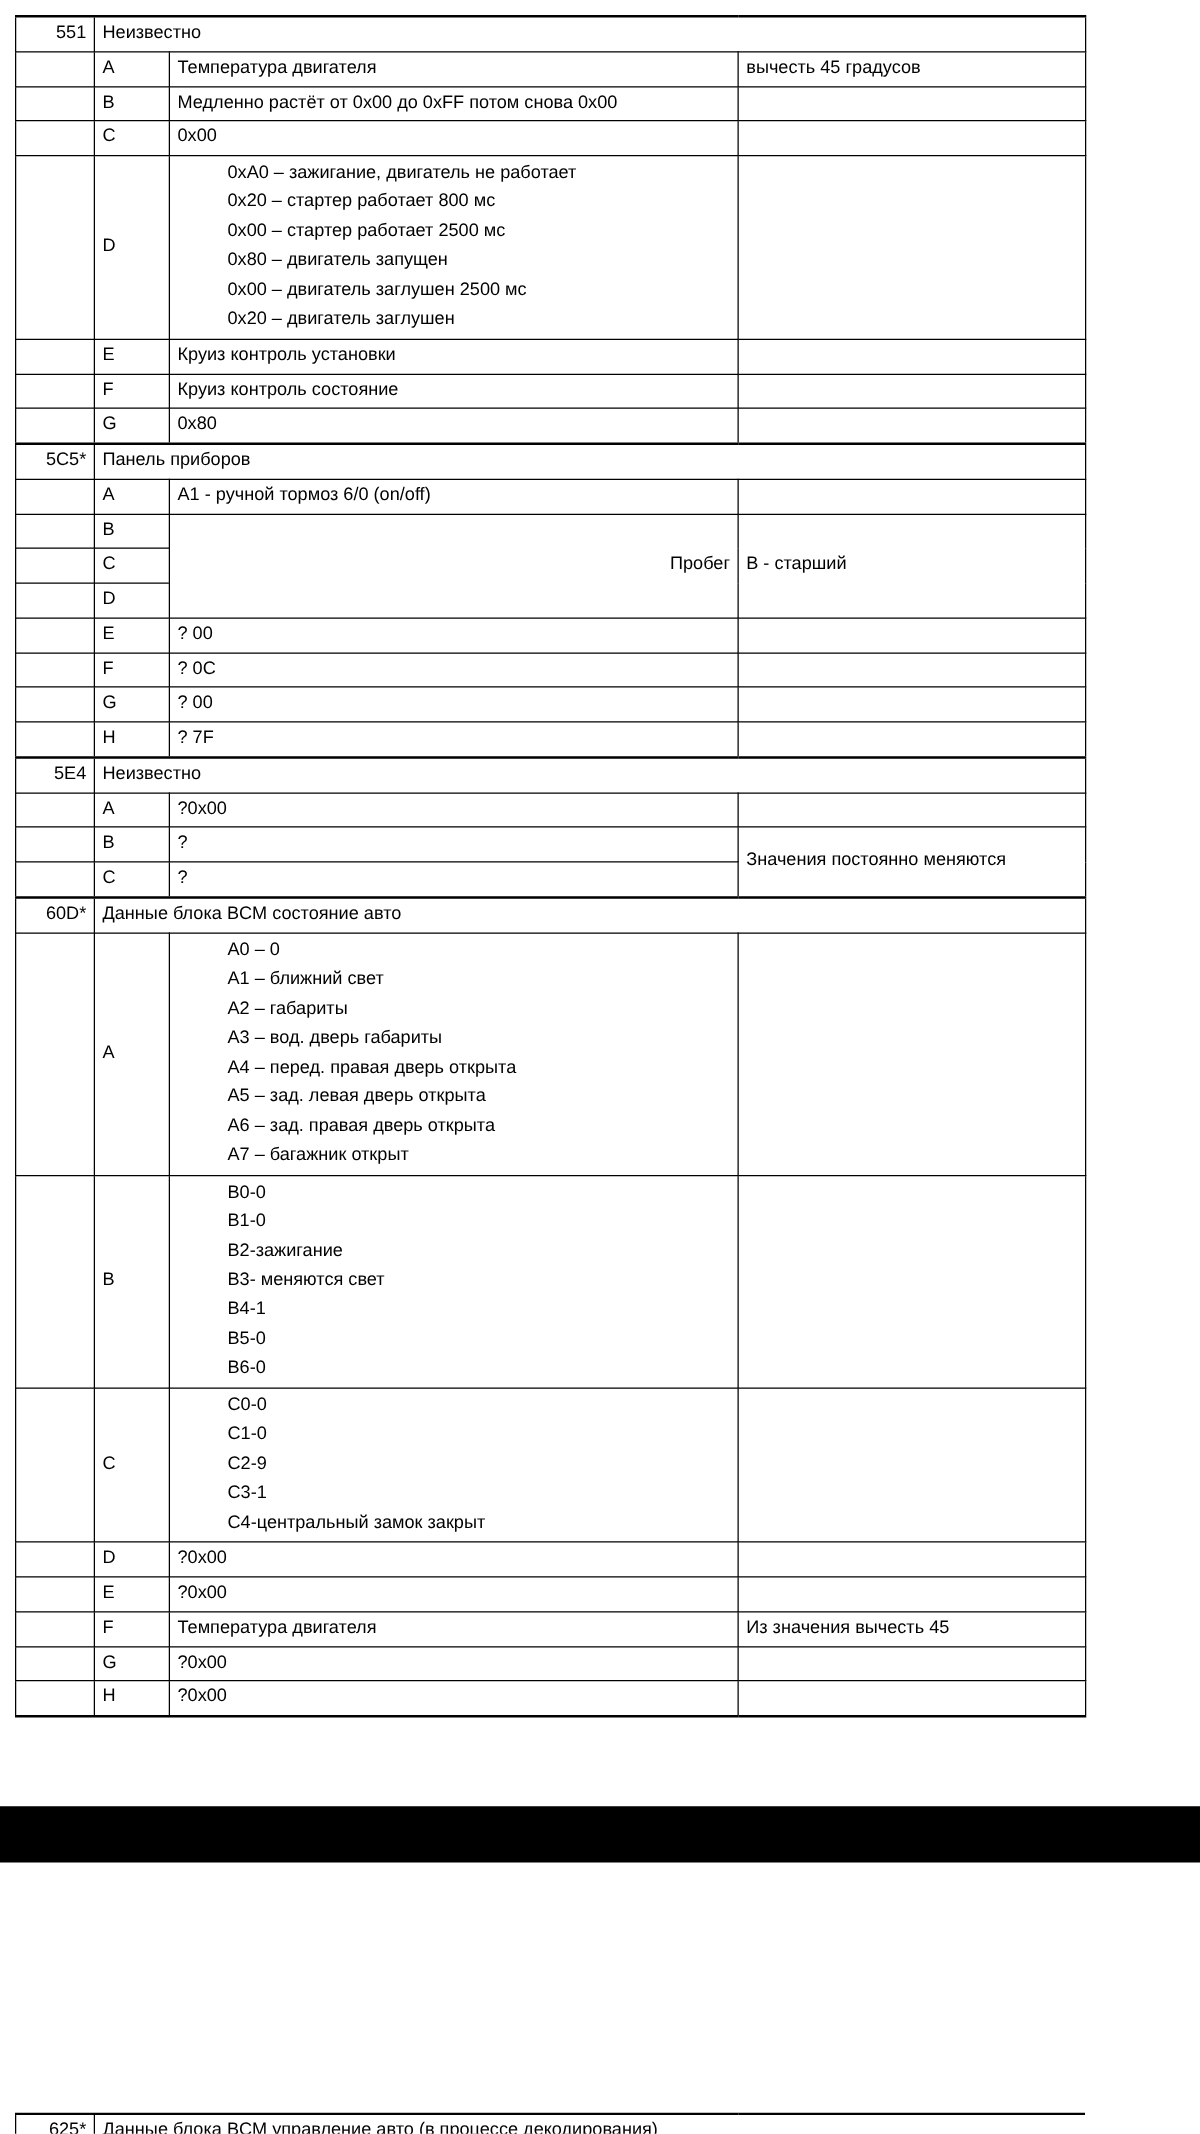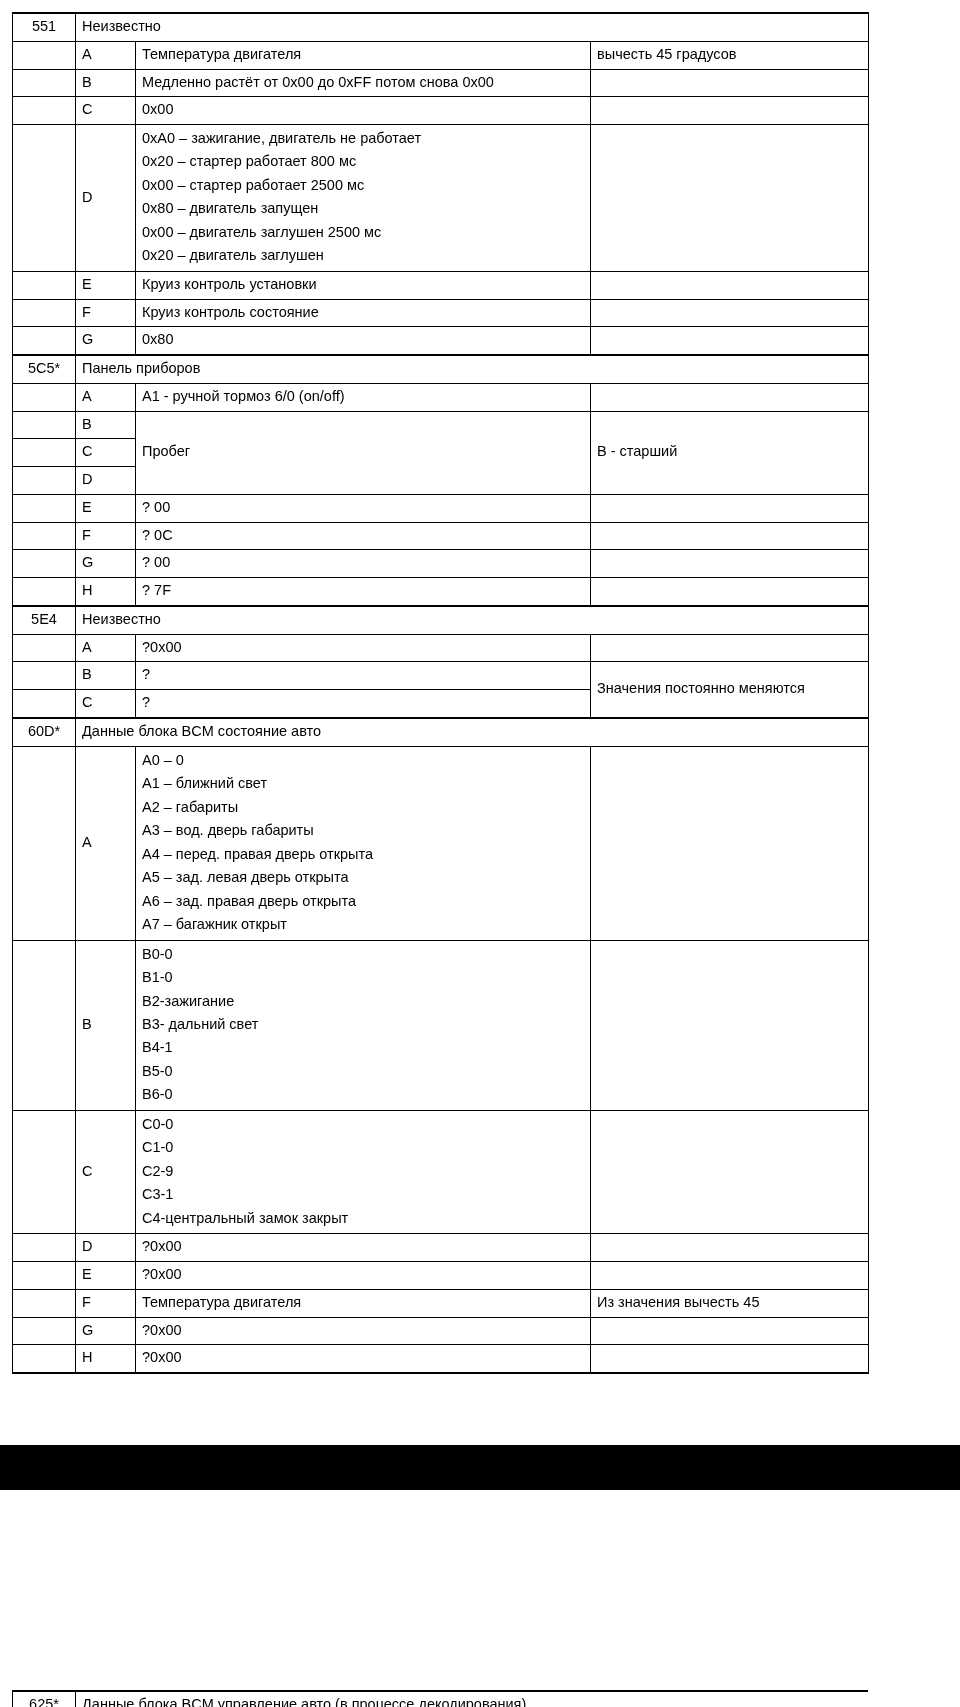--- a/index.html
+++ b/index.html
@@ -42,28 +42,29 @@
   
   col.c-id    { width: 63px; }
   col.c-byte  { width: 60px; }
   col.c-desc  { width: 455px; }
   col.c-note  { width: 278px; }
 
   
   tr.group-top > td { border-top: 2.5px solid #000; }
   tr.group-end > td { border-bottom: 2.5px solid #000; }
 
-  td.id-cell   { text-align: center; padding-left: 8px; }
+  td.id-cell   { text-align: right; padding-left: 8px; }
   td.byte-cell { text-align: left; padding-left: 10px; }
   td.blank     { }
-  td.center    { text-align: left; }
+  td.center    { text-align: right; }
   td.note-cell { text-align: left; }
 
   .multi {
     display: block;
+    margin-left: 40px;
   }
   .multi span {
     display: block;
     line-height: 1.62;
   }
 
   
   .black-band {
     position: absolute;
     left: 0;
@@ -259,21 +260,21 @@
         <td class="note-cell"></td>
       </tr>
       <tr>
         <td class="blank"></td>
         <td class="byte-cell">B</td>
         <td>
           <span class="multi">
               <span>B0-0</span>
               <span>B1-0</span>
               <span>B2-зажигание</span>
-              <span>B3- дальний свет</span>
+              <span>B3- меняются свет</span>
               <span>B4-1</span>
               <span>B5-0</span>
               <span>B6-0</span>
             </span>
         </td>
         <td class="note-cell"></td>
       </tr>
       <tr>
         <td class="blank"></td>
         <td class="byte-cell">C</td>

